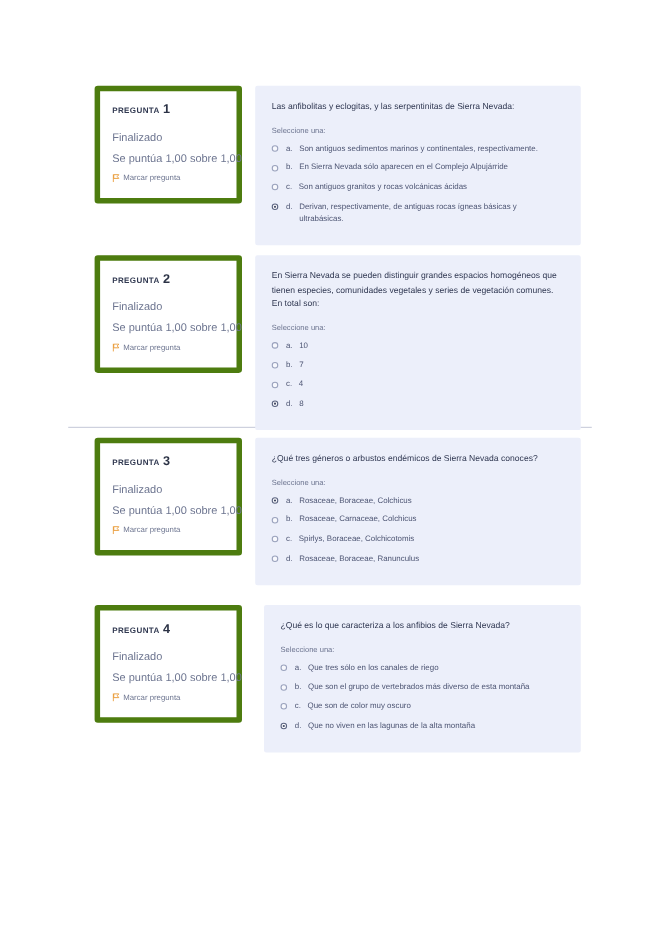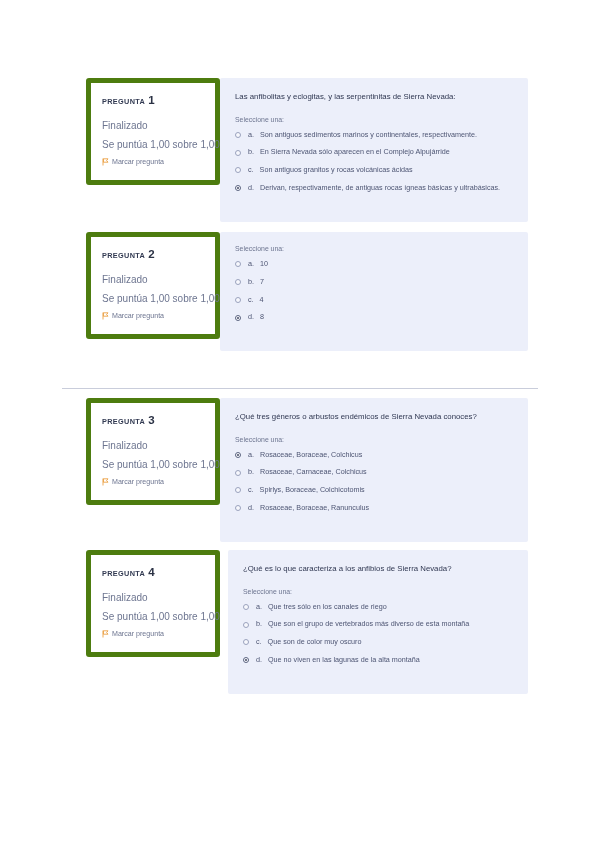--- a/index.html
+++ b/index.html
@@ -86,23 +86,24 @@
   .qinfo-flag span{
     font-size:7.1px;
     color:#6d7590;
     line-height:1.5;
     text-align:center;
   }
 
   
   .qpanel{
     flex:1 1 auto;
+    margin-left:12px;
     background:#eceffa;
     border-radius:2px;
-    padding:13px 16px 21px 15px;
+    padding:13px 16px 11px 15px;
     box-sizing:border-box;
   }
   .qtext{
     font-size:7.8px;
     line-height:1.62;
     color:#2f3751;
     margin:0 0 12px 0;
   }
   .qselect{
     font-size:6.9px;
@@ -211,20 +212,21 @@
             <p class="qinfo-line">Se puntúa 1,00 sobre 1,00</p>
             <div class="qinfo-flag">
               <svg class="flag-ico" viewBox="0 0 7 8">
                 <path d="M1 0.5 L1 7.5" stroke="#e8962f" stroke-width="0.8" fill="none"></path>
                 <path d="M1.4 0.8 L6 0.8 L4.6 2.5 L6 4.2 L1.4 4.2 Z" fill="none" stroke="#e8962f" stroke-width="0.8"></path>
               </svg>
               <span>Marcar pregunta</span>
             </div>
           </div>
           <div class="qpanel">
+            <p class="qtext">En Sierra Nevada se pueden distinguir grandes espacios homogéneos que tienen especies, comunidades vegetales y series de vegetación comunes. En total son:</p>
             <p class="qselect">Seleccione una:</p>
             <ul class="opts">
               <li class="opt">
                 <span class="radio"></span>
                 <span class="opt-letter">a.</span>
                 <span class="opt-text">10</span>
               </li>
               <li class="opt">
                 <span class="radio"></span>
                 <span class="opt-letter">b.</span>

